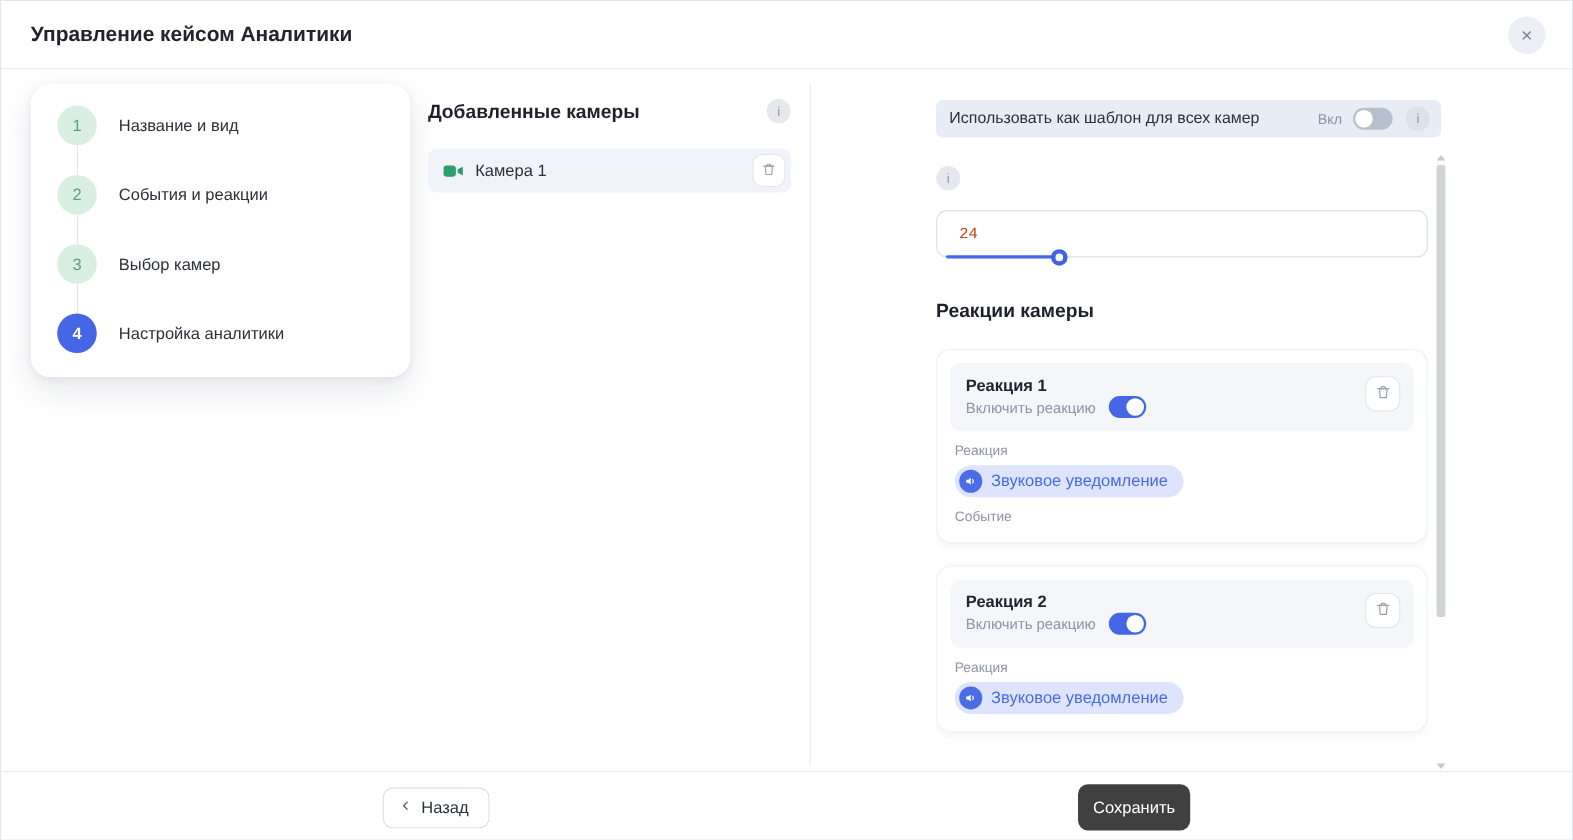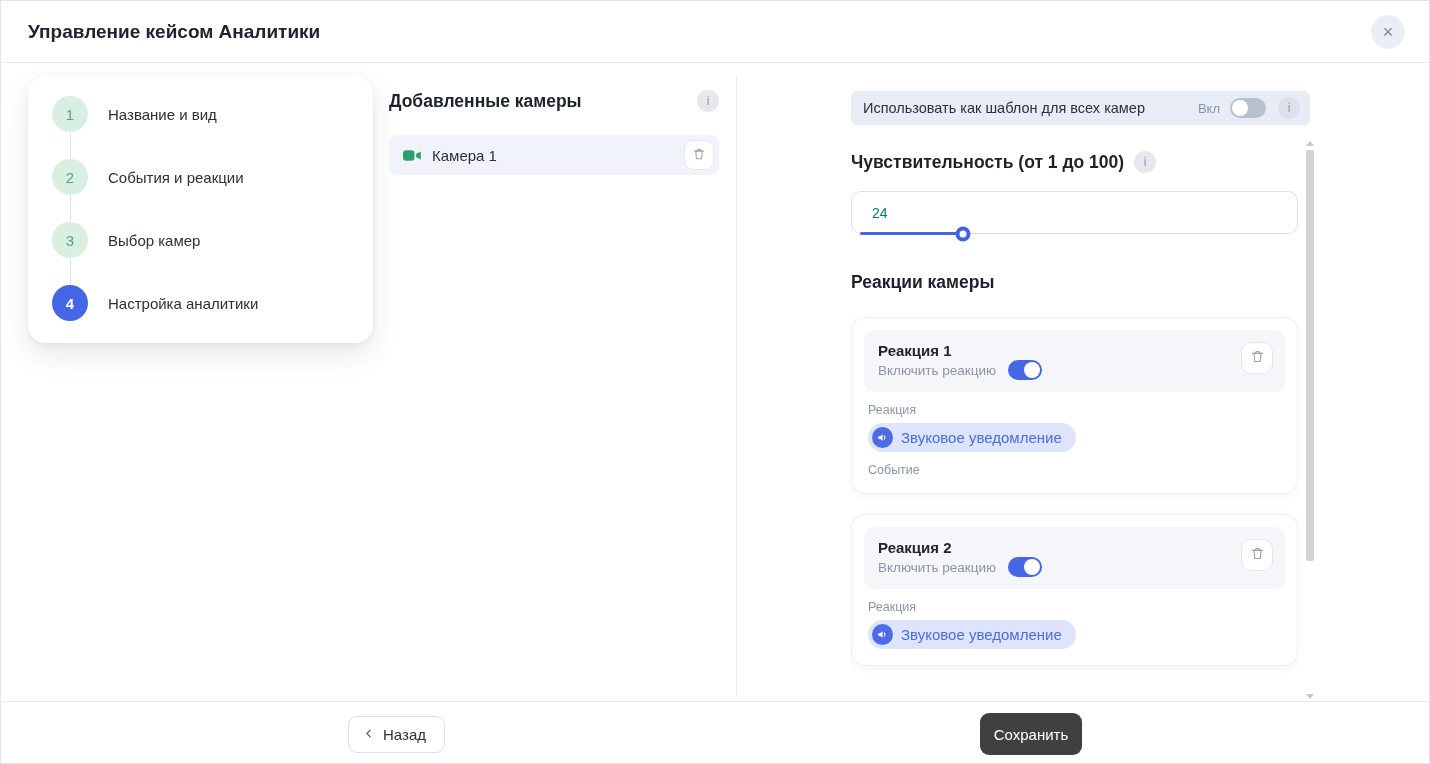--- a/index.html
+++ b/index.html
@@ -55,21 +55,21 @@
   .toggle.off .knob { left:2px; }
   .toggle.on .knob { right:2px; }
   .banner .info-chip { background:#dde1ec; margin-left:12px; }
 
   .sens-title-row { position:absolute; left:850px; top:150px; display:flex; align-items:center; gap:10px; }
   .section-title { font-size:17.5px; font-weight:700; color:#1d212b; }
 
   .sens-input-wrap { position:absolute; left:850px; top:190px; width:447px; height:43px;
                      border:1px solid #d9dfe9; border-radius:10px; background:#fff; }
   .sens-input { position:absolute; left:20px; top:0; height:100%; width:240px; border:none; outline:none;
-                font-size:14px; color:#0f766e; background:transparent; font-family:Liberation Sans, sans-serif; }
+                font-size:14px; color:#c2410c; background:transparent; font-family:Liberation Mono, monospace; }
   .slider { position:absolute; left:8px; right:8px; bottom:-2px; height:3px; }
   .slider-fill { position:absolute; left:0; top:0; height:3px; background:#4566e5; border-radius:2px; width:24%; }
   .slider-thumb { position:absolute; top:50%; left:24%; width:15px; height:15px; border-radius:50%;
                   background:#fff; border:4px solid #3f63e4; transform:translate(-50%,-50%); cursor:pointer; }
 
   .reactions-title { position:absolute; left:850px; top:271px; }
   .add-reactions-btn { position:absolute; right:133px; top:266px; height:30px; padding:0 17px;
                        border-radius:15px; border:1px solid #d5dae5; background:#fff; font-size:14px;
                        color:#2c303b; cursor:pointer; font-family:inherit; }
 
@@ -173,21 +173,20 @@
   <div class="banner">
     <span class="banner-label">Использовать как шаблон для всех камер</span>
     <span class="banner-toggle-label">Вкл</span>
     <div class="toggle off">
         <div class="knob"></div>
       </div>
     <div class="info-chip">i</div>
   </div>
 
   <div class="sens-title-row">
-    <span class="section-title">Чувствительность (от 1 до 100)</span>
     <span class="info-chip">i</span>
   </div>
 
   <div class="sens-input-wrap">
     <input class="sens-input" type="text" value="24" style="">
     <div class="slider">
       <div class="slider-fill" style="width: 24%;"></div>
       <div class="slider-thumb" style="left: 24%;"></div>
     </div>
   </div>

